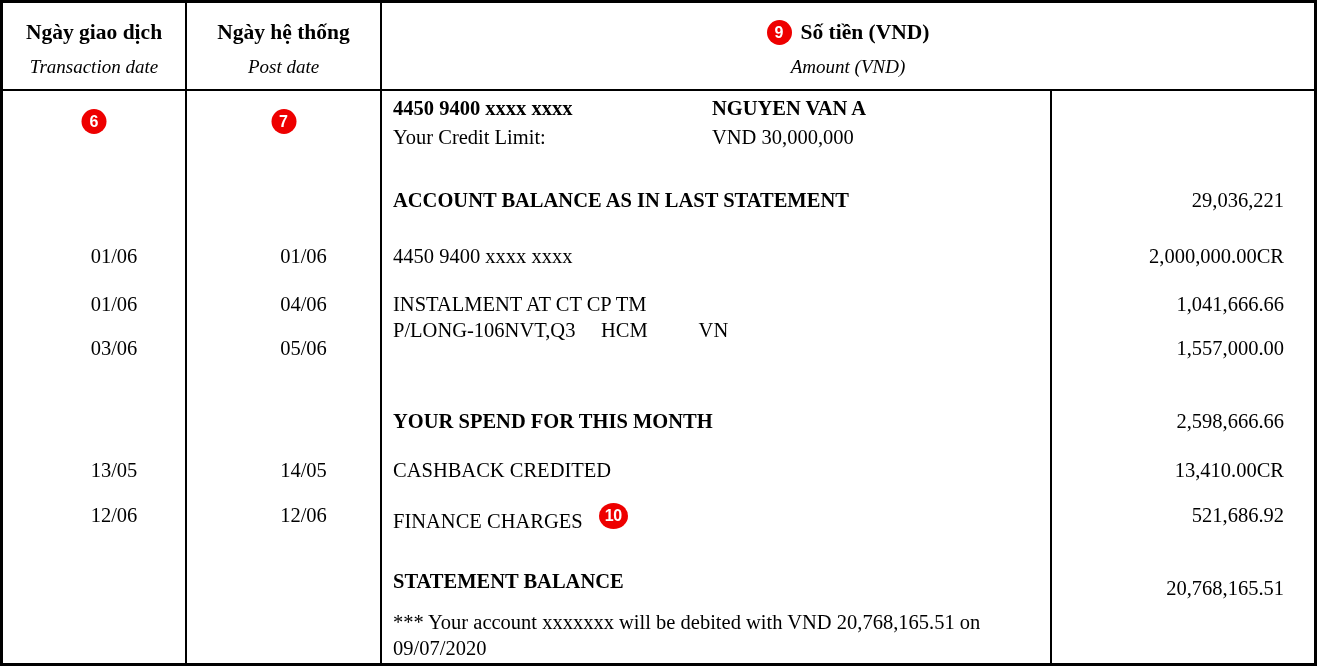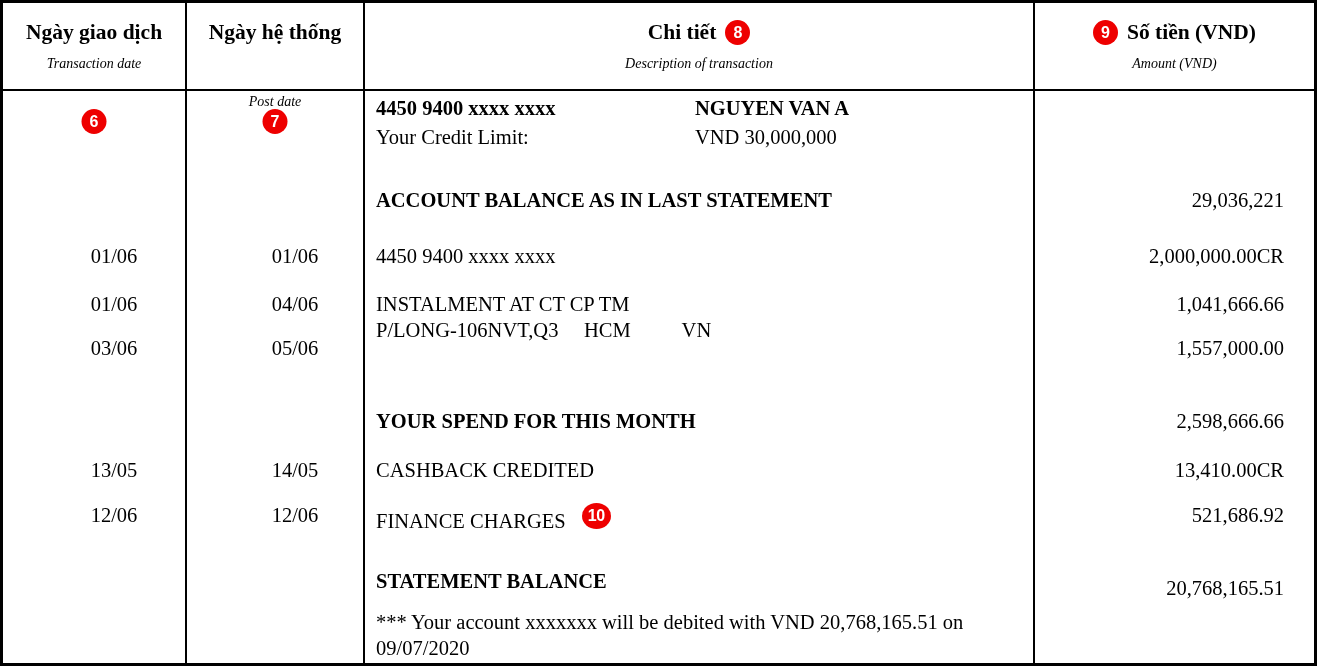--- a/index.html
+++ b/index.html
@@ -37,36 +37,36 @@
     display: flex;
     flex-direction: column;
     align-items: center;
     justify-content: flex-start;
     padding-top: 17px;
     border-right: 2px solid #000;
   }
   .th:last-child { border-right: none; }
 
   .col-trx  { width: 184px; }
-  .col-post { width: 178px; gap: 38px; }
+  .col-post { width: 195px; }
   .col-desc { width: 670px; }
   .col-amt  { flex: 1 1 auto; }
 
   .th-main {
     font-weight: bold;
     font-size: 21.5px;
     line-height: 1.18;
     display: flex;
     align-items: center;
     gap: 9px;
     white-space: nowrap;
   }
   .th-sub {
     font-style: italic;
-    font-size: 14px;
+    font-size: 19px;
     margin-top: 11px;
     white-space: nowrap;
   }
 
   
   .tbody {
     display: flex;
     flex: 1 1 auto;
     min-height: 0;
   }
@@ -164,27 +164,20 @@
       <div class="th-sub">Transaction date</div>
     </div>
 
     <div class="th col-post">
       <div class="th-main">
         <span>Ngày hệ thống</span>
       </div>
       <div class="th-sub">Post date</div>
     </div>
 
-    <div class="th col-desc">
-      <div class="th-main">
-        <span>Chi tiết</span>
-        <span class="badge badge-sm">8</span>
-      </div>
-      <div class="th-sub">Description of transaction</div>
-    </div>
 
     <div class="th col-amt">
       <div class="th-main">
         <span class="badge badge-sm">9</span>
         <span>Số tiền (VND)</span>
       </div>
       <div class="th-sub">Amount (VND)</div>
     </div>
   </div>
 

